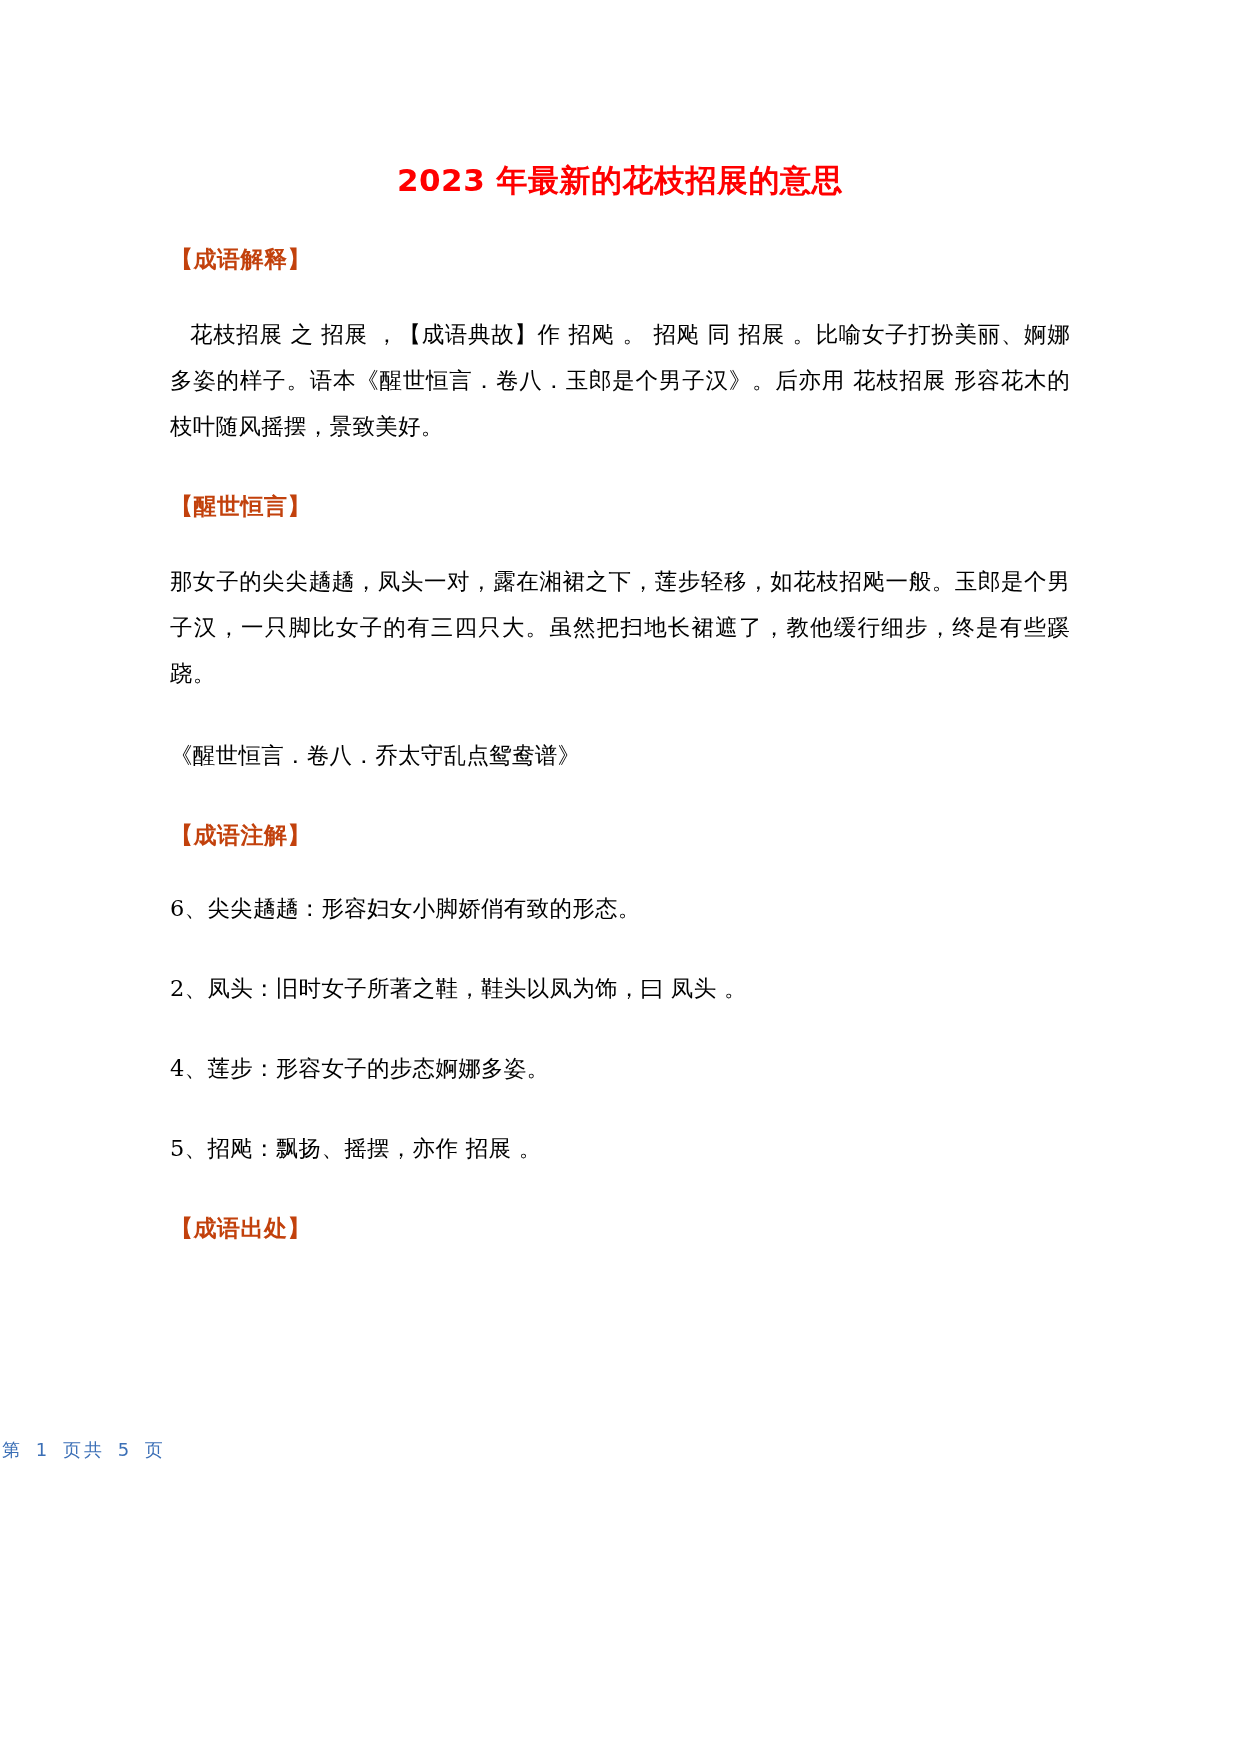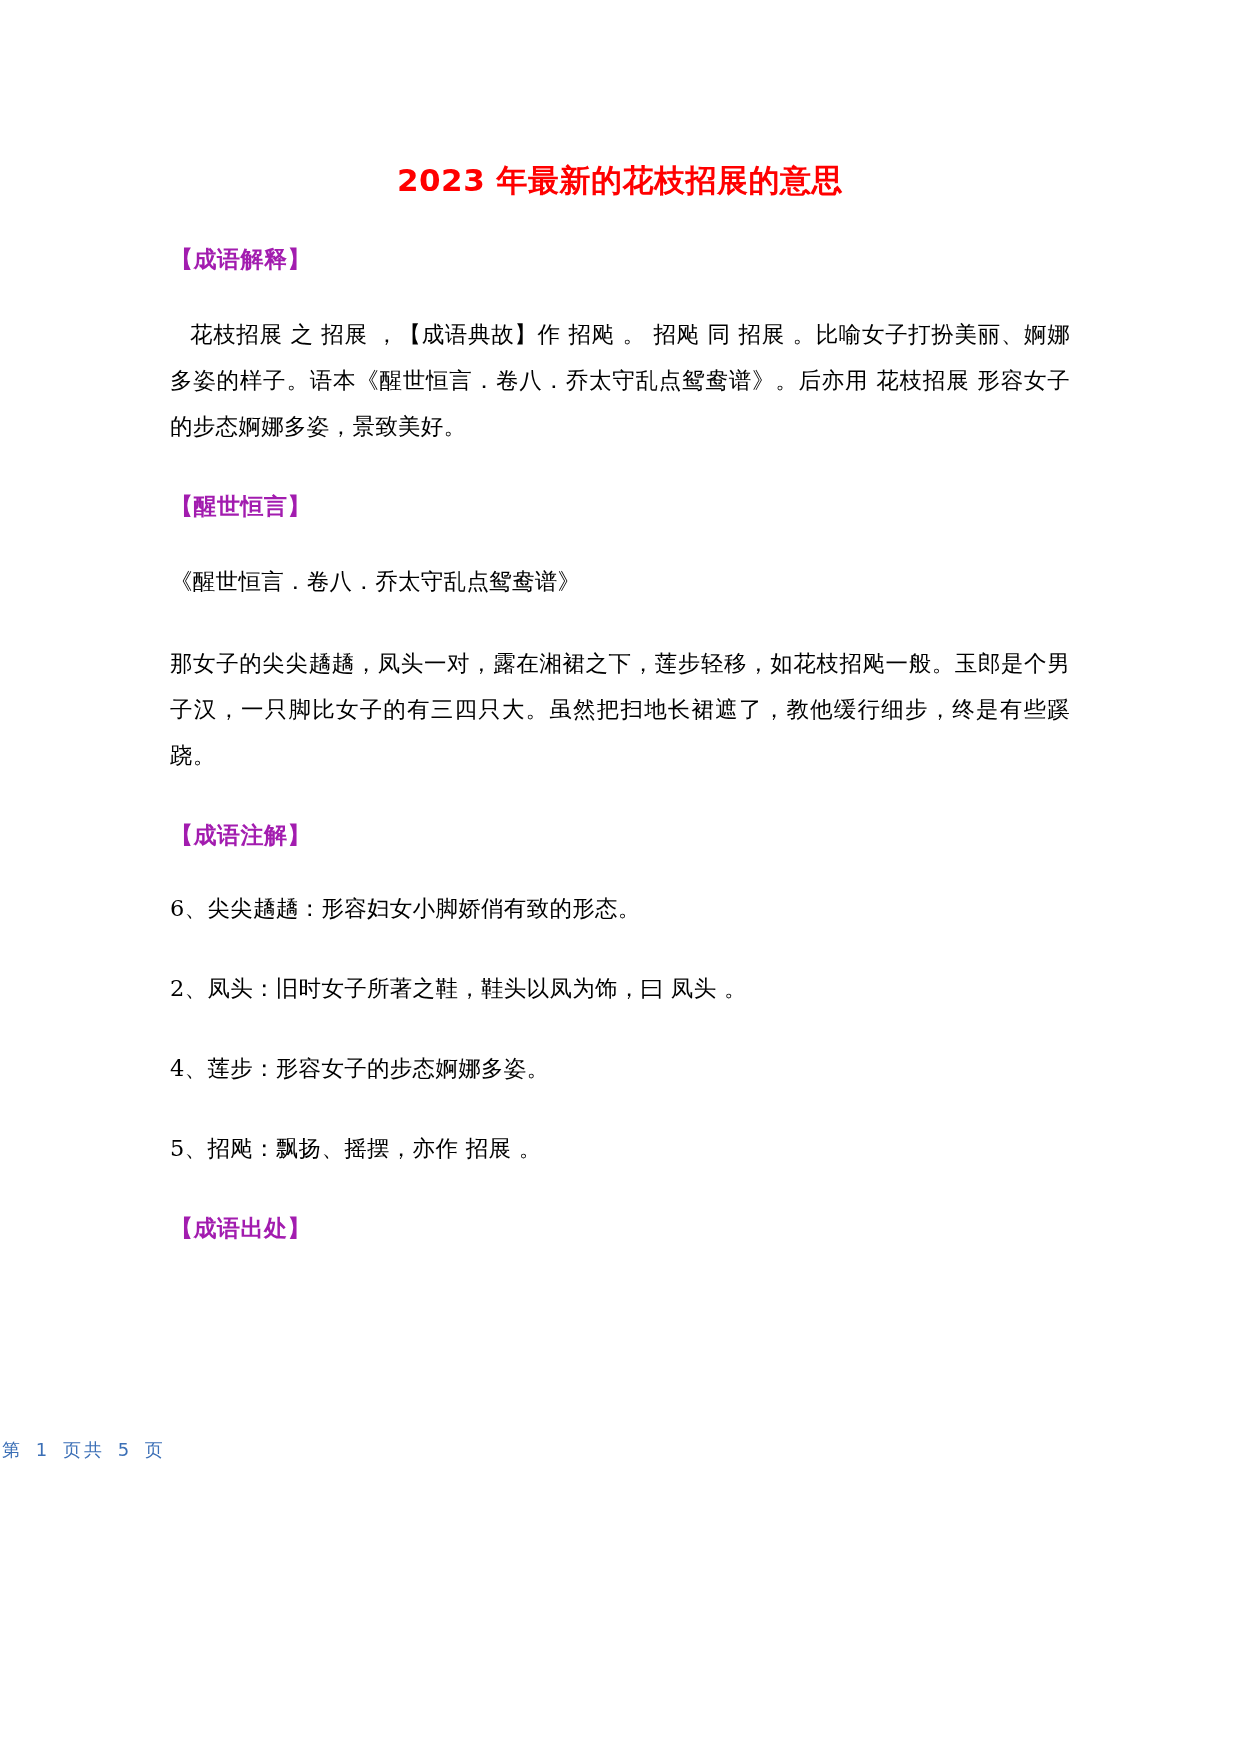--- a/index.html
+++ b/index.html
@@ -30,21 +30,21 @@
     font-family: "DejaVu Sans", "Liberation Sans", sans-serif;
     font-weight: bold;
     font-size: 31px;
     text-align: center;
     margin-top: 160px;
     letter-spacing: 0.5px;
   }
   .heading {
     font-size: 23px;
     font-weight: bold;
-    color: #a21caf;
+    color: #c2410c;
     margin-top: 42px;
     letter-spacing: 0.5px;
   }
   .para {
     font-size: 22.5px;
     color: #000000;
     line-height: 46px;
     margin-top: 36px;
     text-align: justify;
     letter-spacing: 0.3px;
@@ -76,27 +76,27 @@
 </head>
 <body>
 
 <div class="page">
   <div class="content">
 
     <div class="doc-title">2023 年最新的花枝招展的意思</div>
 
     <div class="heading">【成语解释】</div>
 
-    <div class="para indent body-serif">花枝招展 之 招展 ，【成语典故】作 招飐 。 招飐 同 招展 。比喻女子打扮美丽、婀娜多姿的样子。语本《醒世恒言．卷八．乔太守乱点鸳鸯谱》。后亦用 花枝招展 形容女子的步态婀娜多姿，景致美好。</div>
+    <div class="para indent body-serif">花枝招展 之 招展 ，【成语典故】作 招飐 。 招飐 同 招展 。比喻女子打扮美丽、婀娜多姿的样子。语本《醒世恒言．卷八．玉郎是个男子汉》。后亦用 花枝招展 形容花木的枝叶随风摇摆，景致美好。</div>
 
     <div class="heading">【醒世恒言】</div>
 
+    <div class="para body-serif">那女子的尖尖趫趫，凤头一对，露在湘裙之下，莲步轻移，如花枝招飐一般。玉郎是个男子汉，一只脚比女子的有三四只大。虽然把扫地长裙遮了，教他缓行细步，终是有些蹊跷。</div>
+
     <div class="para body-serif">《醒世恒言．卷八．乔太守乱点鸳鸯谱》</div>
-
-    <div class="para body-serif">那女子的尖尖趫趫，凤头一对，露在湘裙之下，莲步轻移，如花枝招飐一般。玉郎是个男子汉，一只脚比女子的有三四只大。虽然把扫地长裙遮了，教他缓行细步，终是有些蹊跷。</div>
 
     <div class="heading">【成语注解】</div>
 
     <div class="para tight body-serif">6、尖尖趫趫：形容妇女小脚娇俏有致的形态。</div>
 
     <div class="para tight body-serif">2、凤头：旧时女子所著之鞋，鞋头以凤为饰，曰 凤头 。</div>
 
 
     <div class="para tight body-serif">4、莲步：形容女子的步态婀娜多姿。</div>
 

